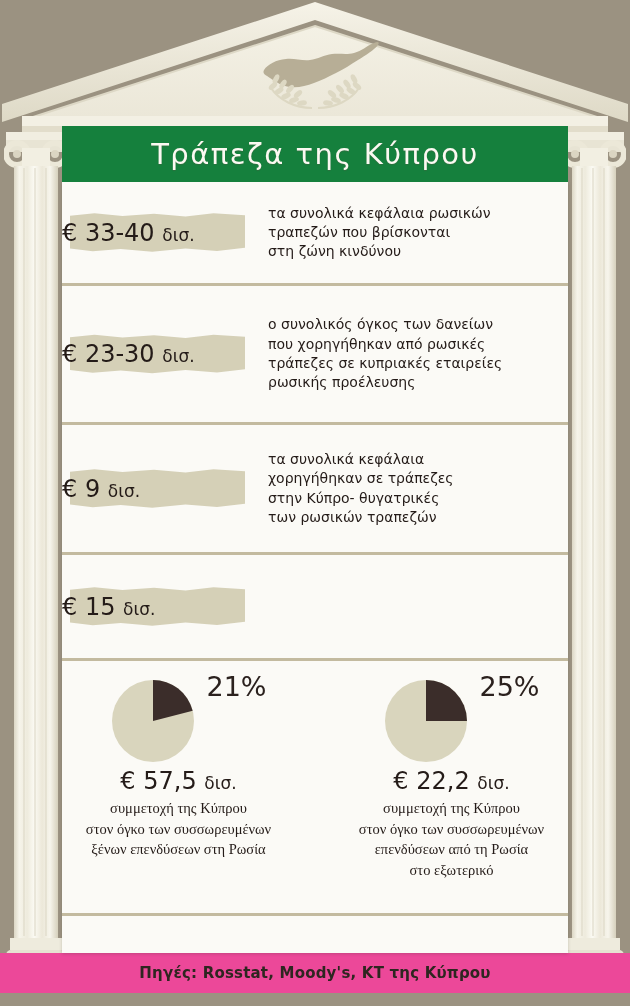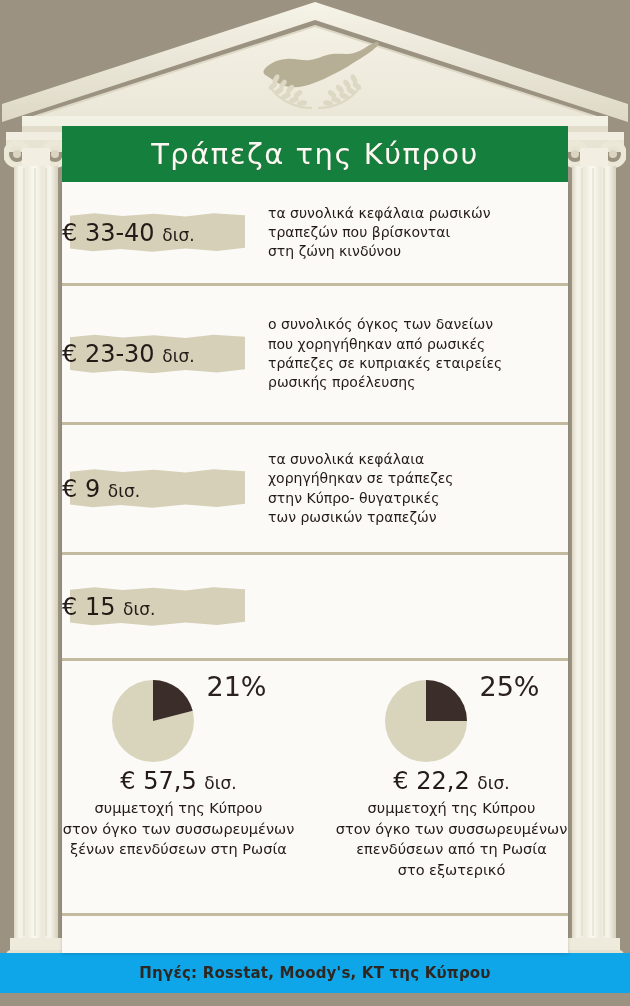--- a/index.html
+++ b/index.html
@@ -171,30 +171,30 @@
     white-space: nowrap;
   }
   .pie-amount .unit { font-size: 17px; }
   .pie-caption {
     margin-top: 3px;
     font-size: 14.5px;
     line-height: 1.42;
     text-align: center;
     color: #241b18;
   }
-  .pie-caption div { white-space: nowrap; }
+  .pie-caption div { white-space: nowrap; font-family: Liberation Serif, serif; }
 
   
   #sources-band {
     position: absolute;
     left: 0;
     top: 953px;
     width: 630px;
     height: 40px;
-    background: #0ea5e9;
+    background: #ec4899;
     display: flex;
     align-items: center;
     justify-content: center;
     z-index: 2;
   }
   #sources-text {
     font-size: 15px;
     color: #2e2620;
     font-weight: 600;
     letter-spacing: .2px;

